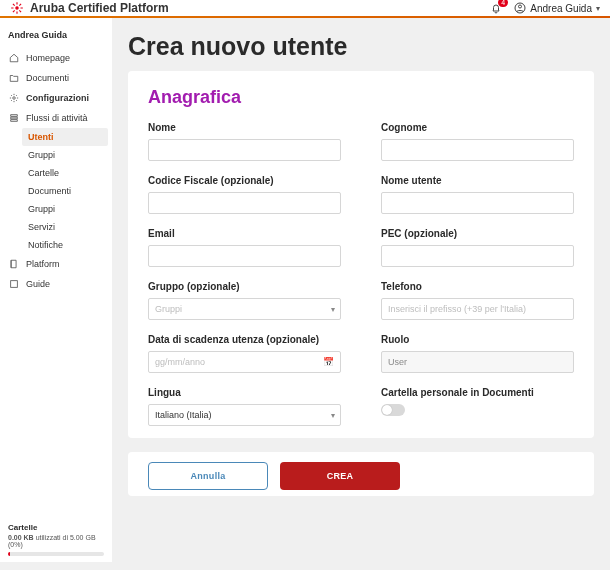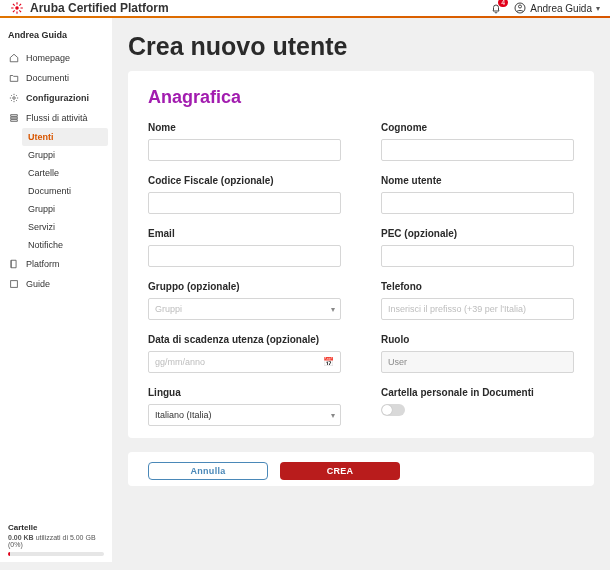--- a/index.html
+++ b/index.html
@@ -45,21 +45,21 @@
   .form-input, .form-select { height:22px; border:1px solid var(--border); border-radius:2px; padding:0 6px; font-size:9px; color:#333; background:#fff; width:100%; }
   .form-input::placeholder { color:#bdbdbd; }
   .form-input.readonly { background:#f7f7f7; color:#8a8a8a; }
   .select-wrap { position:relative; }
   .select-wrap .caret { position:absolute; right:6px; top:50%; transform:translateY(-50%); font-size:8px; color:#888; pointer-events:none;}
   .date-wrap { position:relative; }
   .date-wrap .cal { position:absolute; right:6px; top:50%; transform:translateY(-50%); font-size:9px; color:#aaa; pointer-events:none;}
   .toggle { width:24px; height:12px; background:#d9d9d9; border-radius:6px; position:relative; }
   .toggle .knob { width:10px; height:10px; background:#fff; border-radius:50%; position:absolute; top:1px; left:1px; box-shadow:0 0 1px rgba(0,0,0,.3);}
   .action-row { display:flex; gap:12px; margin-top:14px; padding:10px 20px 6px 20px; background:#fff; border-radius:4px;}
-  .btn { flex:0 0 120px; height:18px; border-radius:4px; font-size:9px; font-weight:600; display:flex; align-items:center; justify-content:center; letter-spacing:.3px;}
+  .btn { flex:0 0 120px; height:28px; border-radius:4px; font-size:9px; font-weight:600; display:flex; align-items:center; justify-content:center; letter-spacing:.3px;}
   .btn-outline { border:1px solid #4a88b8; color:#4a88b8; background:#fff; }
   .btn-primary { background:#b91c1c; color:#fff; }
   svg { display:block; }
 </style>
 </head>
 <body>
 
 <div class="top-bar">
   <div class="brand">
     <span class="brand-logo">

